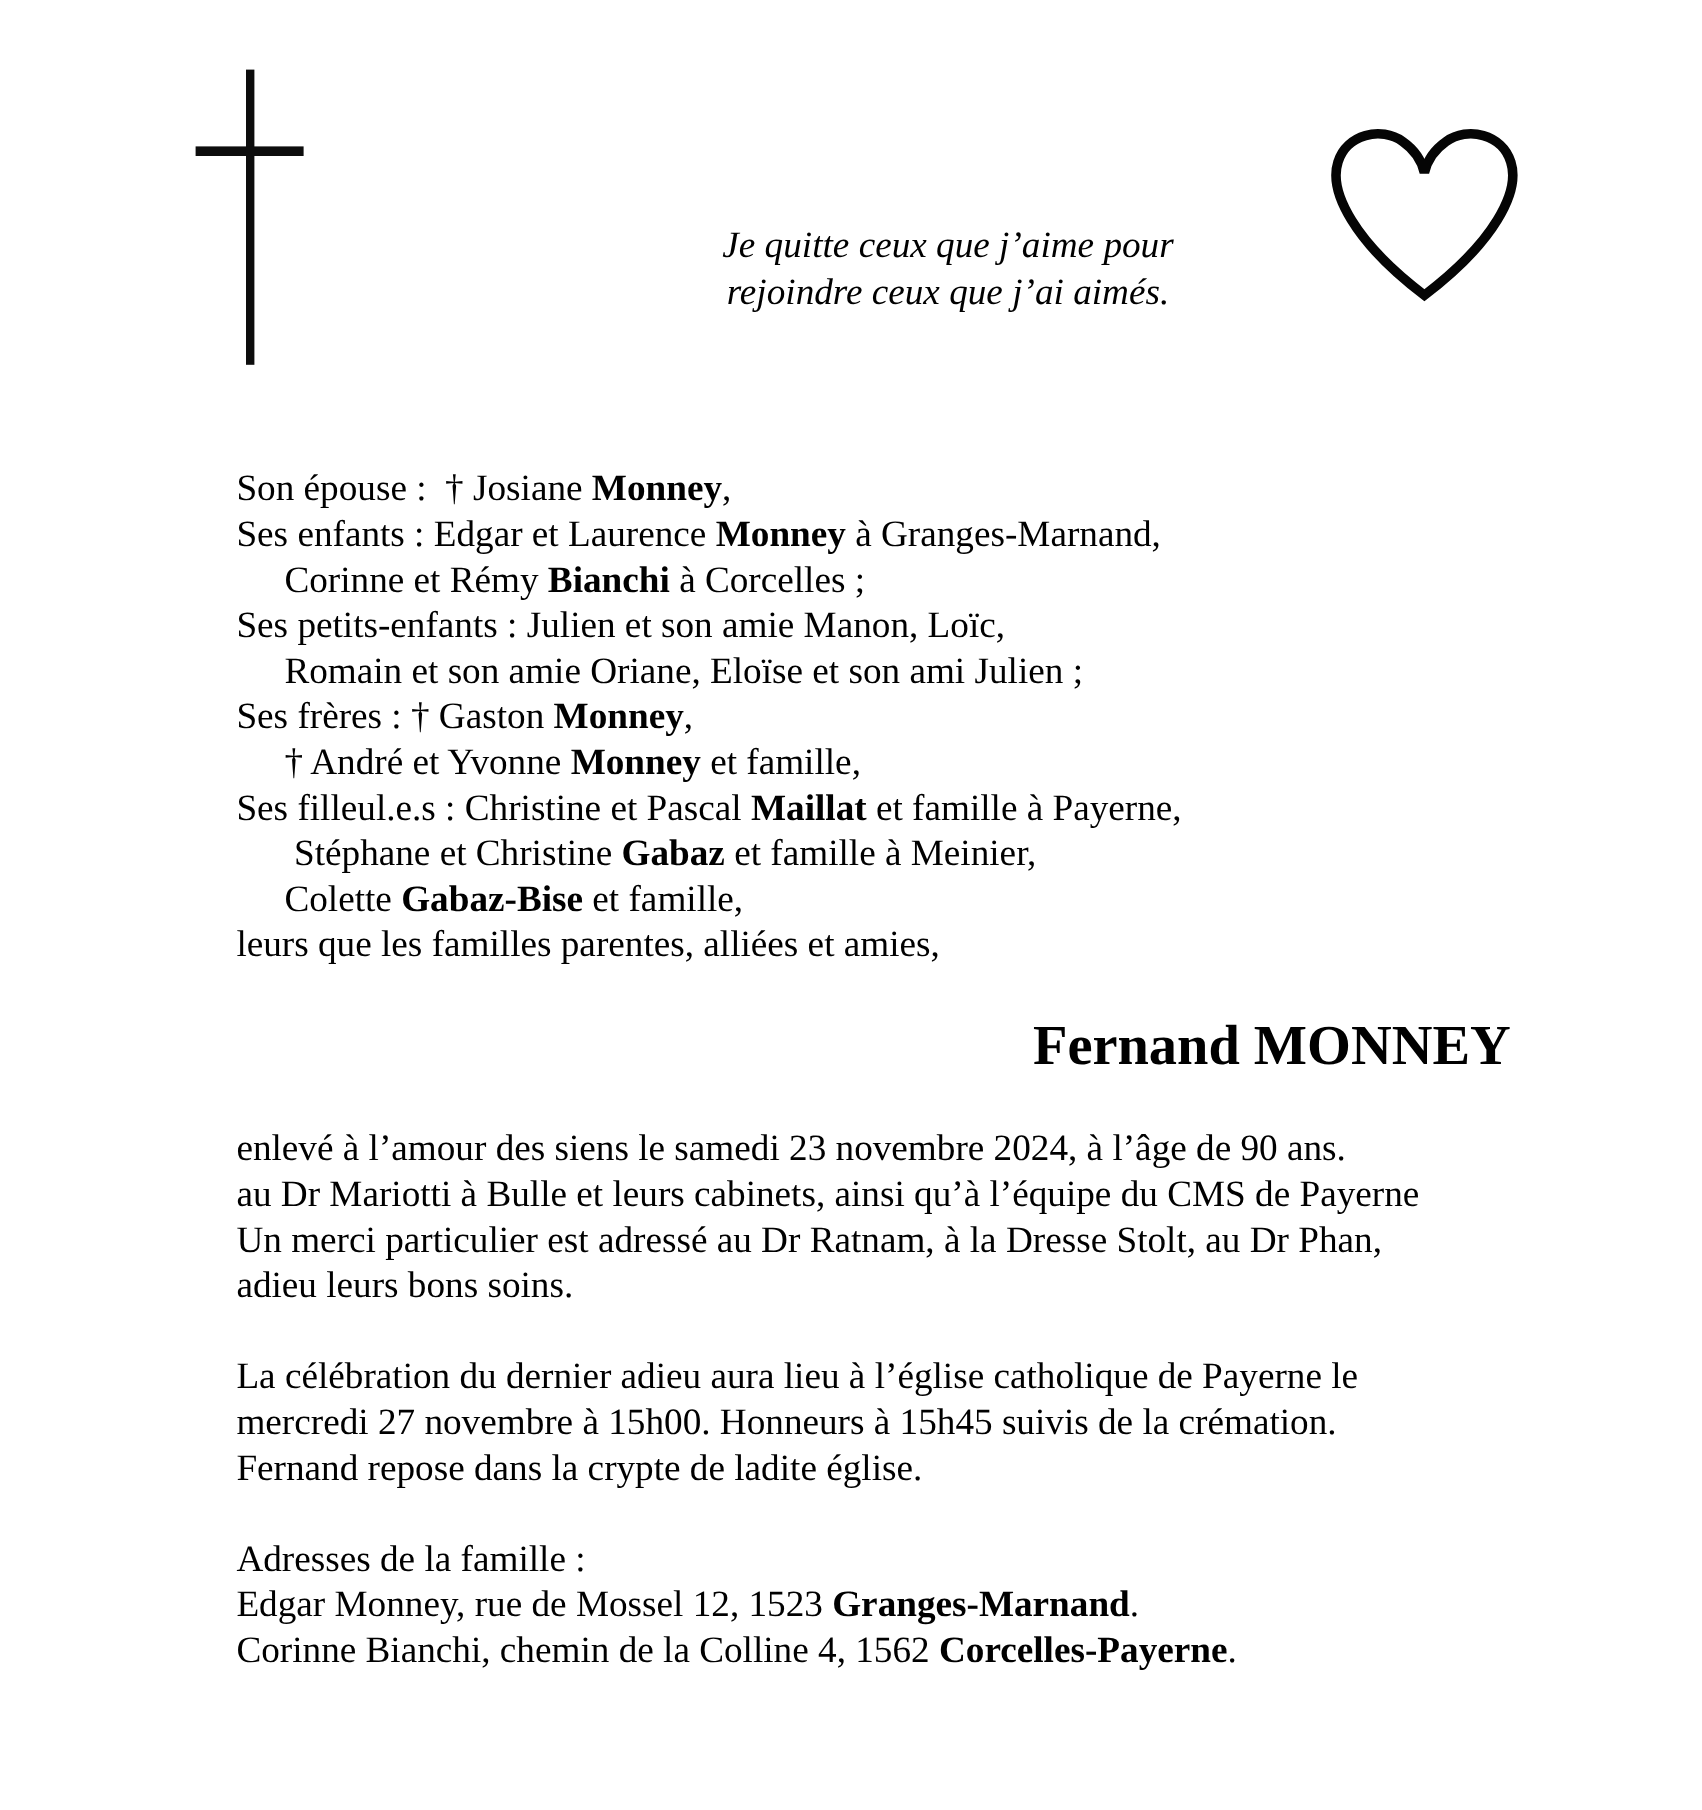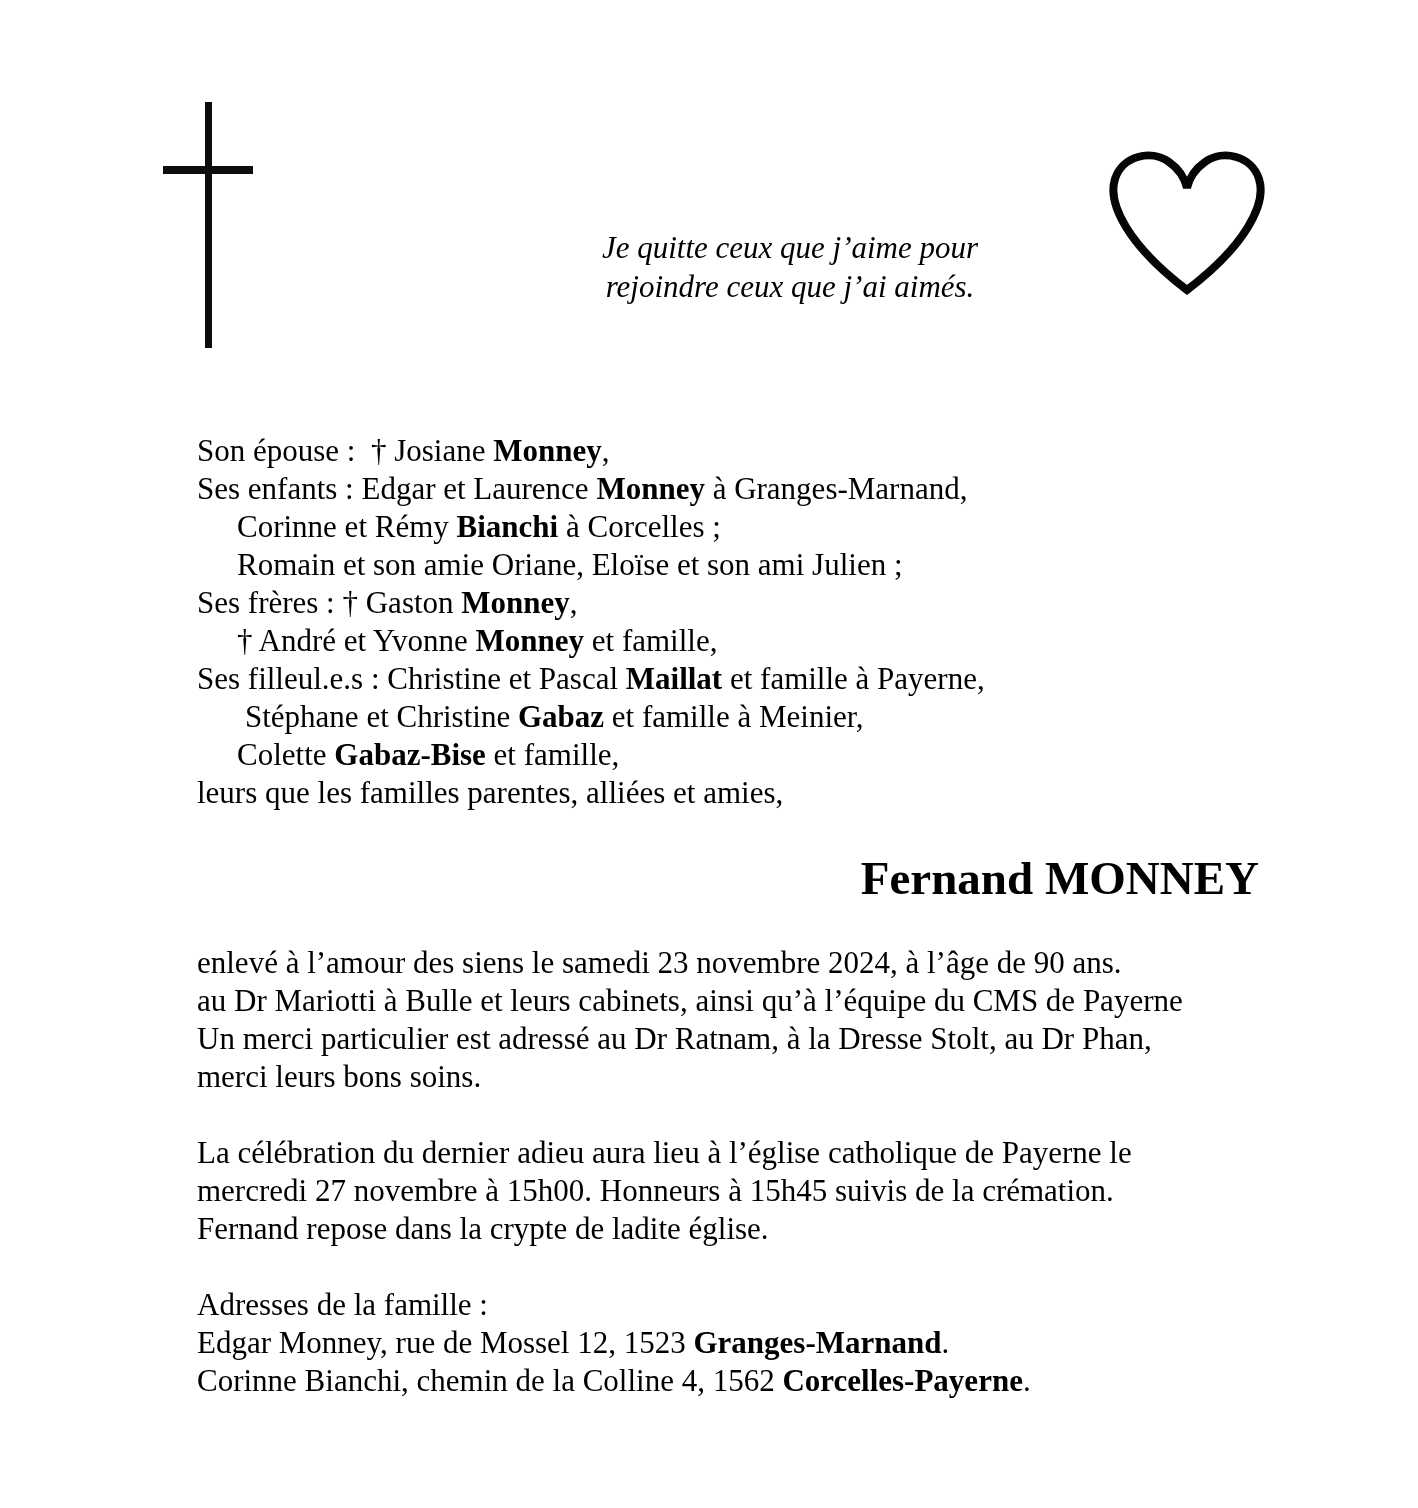--- a/index.html
+++ b/index.html
@@ -7,21 +7,21 @@
     width: 1418px;
     height: 1508px;
     background: #ffffff;
     color: #000000;
     font-family: "Liberation Serif", "DejaVu Serif", serif;
     overflow: hidden;
   }
   .page { position: relative; width: 1418px; height: 1508px; }
 
   
-  .header { position: relative; height: 362px; margin-top: 44px; }
+  .header { position: relative; height: 362px; }
 
   .cross { position: absolute; left: 163px; top: 58px; width: 90px; height: 246px; }
   .cross .bar-v { position: absolute; left: 42px; top: 0; width: 7px; height: 246px; background: #0d0d0d; }
   .cross .bar-h { position: absolute; left: 0; top: 64px; width: 90px; height: 8px; background: #0d0d0d; }
 
   .quote {
     position: absolute; left: 552px; top: 184px; width: 476px;
     text-align: center; font-style: italic;
     font-size: 31px; line-height: 39px;
   }
@@ -70,36 +70,37 @@
     </svg>
 
   </div>
 
   <div class="content">
 
     <div class="family-list">
         <div class="line"><span>Son épouse :  † Josiane </span><span class="b">Monney</span><span>,</span></div>
         <div class="line"><span>Ses enfants : Edgar et Laurence </span><span class="b">Monney</span><span> à Granges-Marnand,</span></div>
         <div class="line ind1"><span>Corinne et Rémy </span><span class="b">Bianchi</span><span> à Corcelles ;</span></div>
+        <div class="line"><span>Ses petits-enfants : Julien et son amie Manon, Loïc,</span></div>
         <div class="line ind1"><span>Romain et son amie Oriane, Eloïse et son ami Julien ;</span></div>
         <div class="line"><span>Ses frères : † Gaston </span><span class="b">Monney</span><span>,</span></div>
         <div class="line ind1"><span>† André et Yvonne </span><span class="b">Monney</span><span> et famille,</span></div>
         <div class="line"><span>Ses filleul.e.s : Christine et Pascal </span><span class="b">Maillat</span><span> et famille à Payerne,</span></div>
         <div class="line ind2"><span>Stéphane et Christine </span><span class="b">Gabaz</span><span> et famille à Meinier,</span></div>
         <div class="line ind1"><span>Colette </span><span class="b">Gabaz-Bise</span><span> et famille,</span></div>
         <div class="line"><span>leurs que les familles parentes, alliées et amies,</span></div>
       </div>
 
     <h1 class="title">Fernand MONNEY</h1>
 
     <div class="para">
         <div class="line"><span>enlevé à l’amour des siens le samedi 23 novembre 2024, à l’âge de 90 ans.</span></div>
         <div class="line"><span>au Dr Mariotti à Bulle et leurs cabinets, ainsi qu’à l’équipe du CMS de Payerne</span></div>
         <div class="line"><span>Un merci particulier est adressé au Dr Ratnam, à la Dresse Stolt, au Dr Phan,</span></div>
-        <div class="line"><span>merci leurs bons soins.</span></div>
+        <div class="line"><span>adieu leurs bons soins.</span></div>
       </div>
 
     <div class="para">
         <div class="line"><span>La célébration du dernier adieu aura lieu à l’église catholique de Payerne le</span></div>
         <div class="line"><span>mercredi 27 novembre à 15h00. Honneurs à 15h45 suivis de la crémation.</span></div>
         <div class="line"><span>Fernand repose dans la crypte de ladite église.</span></div>
       </div>
 
     <div class="para">
         <div class="line"><span>Adresses de la famille :</span></div>

